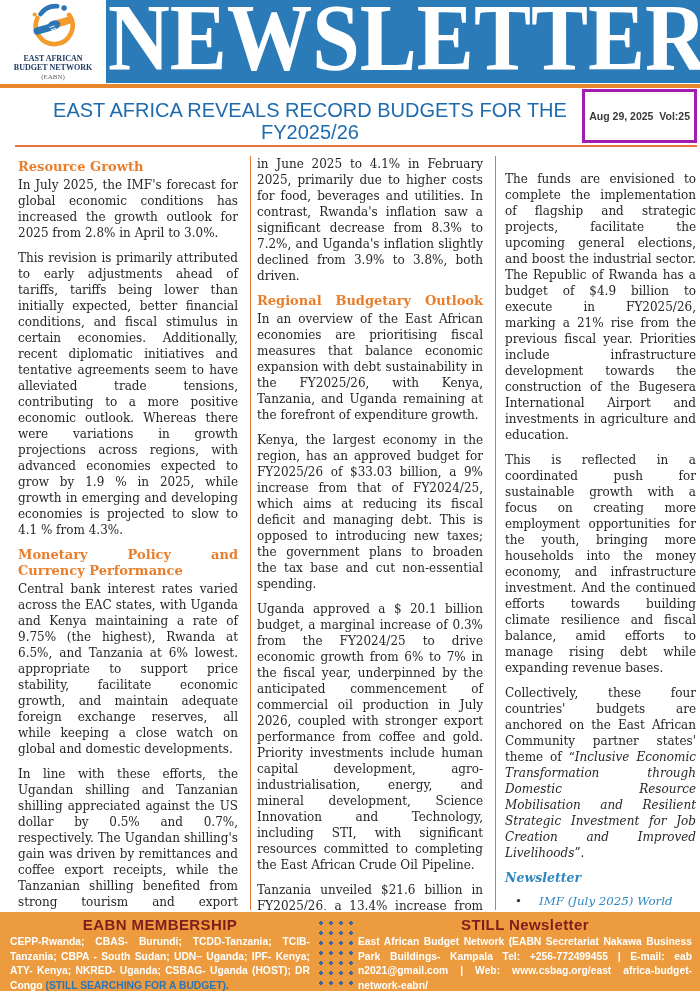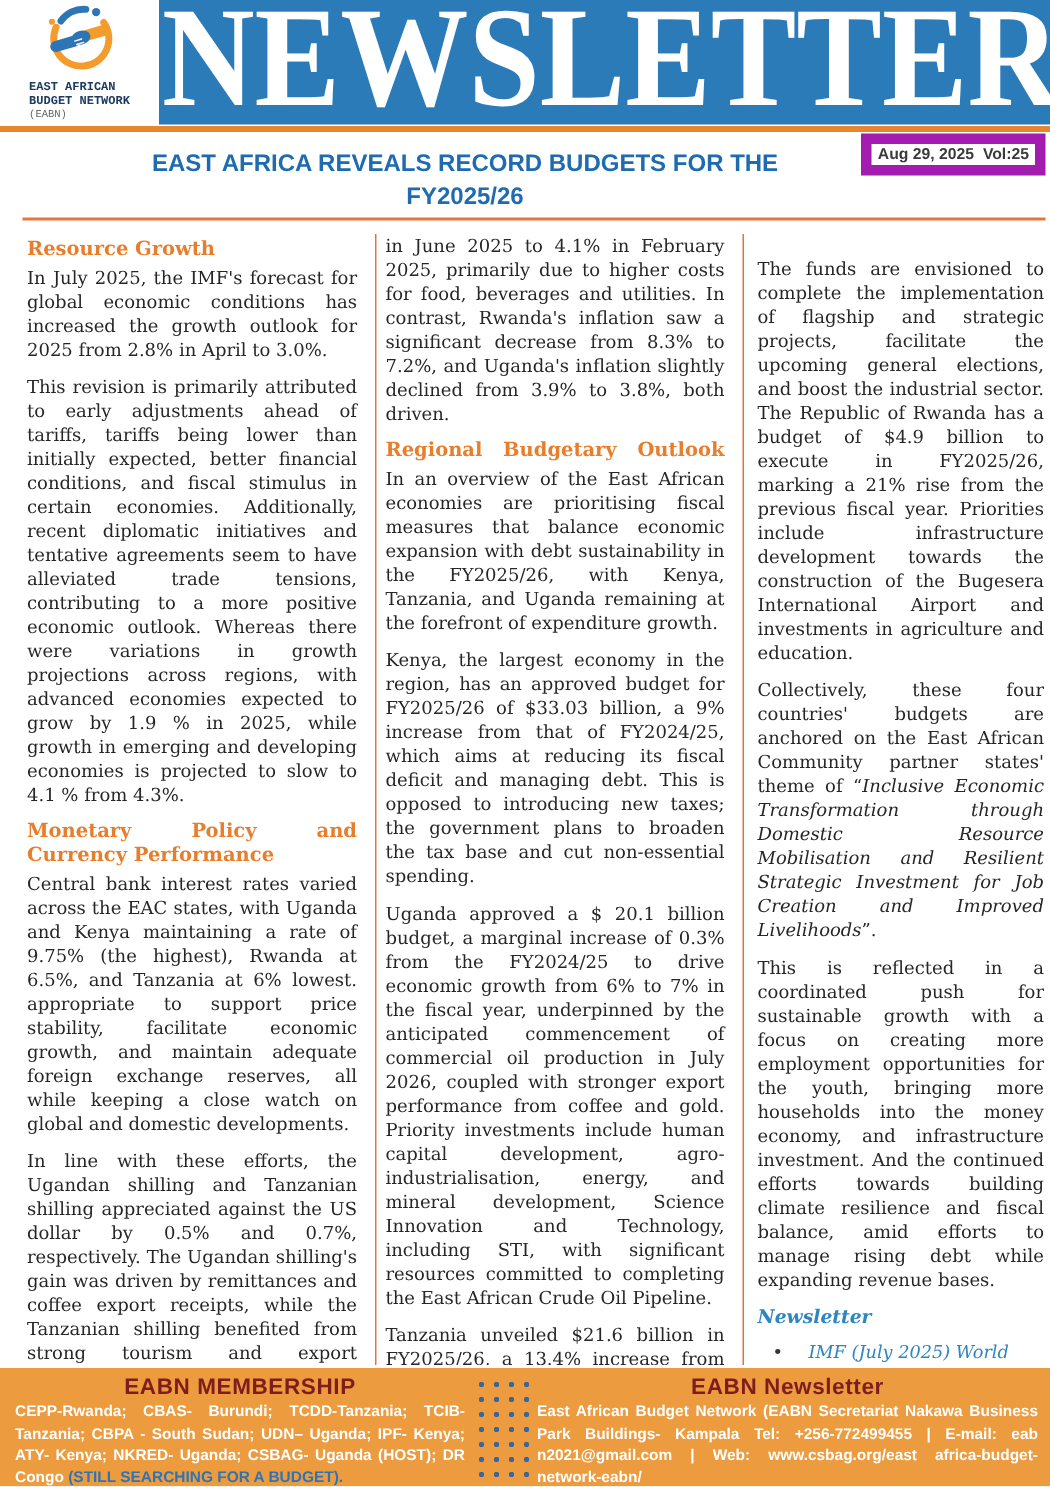--- a/index.html
+++ b/index.html
@@ -6,39 +6,39 @@
   html,body { background:#ffffff; }
   .page {
     position:relative; width:700px; height:991px; margin:0 auto;
     background:#ffffff; overflow:hidden;
     font-family:"DejaVu Serif", serif; color:#262626;
   }
 
   
   .header { position:absolute; top:0; left:0; width:700px; height:83px; display:flex; }
   .logo-box { width:106px; background:#ffffff; display:flex; flex-direction:column; align-items:center; padding-top:3px; }
-  .logo-text { text-align:left; font-family:Liberation Mono, monospace; font-weight:bold; font-size:8px; line-height:1.18; color:#1F3B63; margin-top:1px; }
+  .logo-text { text-align:center; font-family:Liberation Serif, serif; font-weight:bold; font-size:8px; line-height:1.18; color:#1F3B63; margin-top:1px; }
   .logo-eabn { font-weight:normal; font-size:7px; color:#666; }
   .banner { flex:1; background:#2B7BB9; position:relative; overflow:hidden; }
   .banner-title {
     position:absolute; left:2px; top:50%;
     transform:translateY(-54%) scaleX(0.90); transform-origin:left center;
     font-family:"Liberation Serif", serif; font-weight:bold;
     font-size:95px; color:#ffffff; white-space:nowrap; line-height:1;
   }
   .orange-rule { position:absolute; top:84px; left:0; width:700px; height:4px; background:#E8862D; }
 
   .date-box {
     position:absolute; top:89px; right:3px;
     font-family:"Liberation Sans", sans-serif; font-weight:bold; font-size:10.5px;
-    color:#3a3a3a; border:7px solid #a21caf; padding:1px 4px; background:#fff; white-space:nowrap;
+    color:#3a3a3a; border:3px solid #a21caf; padding:18px 4px; background:#fff; white-space:nowrap;
   }
   .headline {
     position:absolute; top:99px; left:30px; width:560px; text-align:center;
-    font-family:"Liberation Sans", sans-serif; font-weight:bold; font-size:16px; line-height:22px;
+    font-family:"Liberation Sans", sans-serif; font-weight:normal; font-size:20px; line-height:22px;
     color:#1E6BB0;
   }
   .headline-rule { position:absolute; top:145px; left:15px; width:682px; height:2px; background:#E8763B; }
 
   
   .main { position:absolute; top:156px; left:18px; width:678px; height:754px; display:flex; overflow:hidden; }
   .col { font-size:12px; line-height:16px; text-align:justify; }
   .col-1 { width:220px; }
   .col-2 { width:226px; }
   .col-3 { width:191px; padding-top:15px; }
@@ -143,36 +143,36 @@
       <p>Uganda approved a $ 20.1 billion budget, a marginal increase of 0.3% from the FY2024/25 to drive economic growth from 6% to 7% in the fiscal year, underpinned by the anticipated commencement of commercial oil production in July 2026, coupled with stronger export performance from coffee and gold. Priority investments include human capital development, agro-industrialisation, energy, and mineral development, Science Innovation and Technology, including STI, with significant resources committed to completing the East African Crude Oil Pipeline.</p>
       <p>Tanzania unveiled $21.6 billion in FY2025/26, a 13.4% increase from the previous financial year. The funds are envisioned to complete the implementation of flagship and strategic projects, facilitate the upcoming general elections, and boost the industrial sector.</p>
     </div>
 
     <div class="gap-c"></div>
     <div class="divider"></div>
     <div class="gap-d"></div>
 
     <div class="col col-3">
       <p>The funds are envisioned to complete the implementation of flagship and strategic projects, facilitate the upcoming general elections, and boost the industrial sector. The Republic of Rwanda has a budget of $4.9 billion to execute in FY2025/26, marking a 21% rise from the previous fiscal year. Priorities include infrastructure development towards the construction of the Bugesera International Airport and investments in agriculture and education.</p>
+      <p>This is reflected in a coordinated push for sustainable growth with a focus on creating more employment opportunities for the youth, bringing more households into the money economy, and infrastructure investment. And the continued efforts towards building climate resilience and fiscal balance, amid efforts to manage rising debt while expanding revenue bases.</p>
       <p><span>Collectively, these four countries' budgets are anchored on the East African Community partner states' theme of “</span><span class="quote-italic">Inclusive Economic Transformation through Domestic Resource Mobilisation and Resilient Strategic Investment for Job Creation and Improved Livelihoods</span><span>”.</span></p>
-      <p>This is reflected in a coordinated push for sustainable growth with a focus on creating more employment opportunities for the youth, bringing more households into the money economy, and infrastructure investment. And the continued efforts towards building climate resilience and fiscal balance, amid efforts to manage rising debt while expanding revenue bases.</p>
       <div class="ref-title">Newsletter</div>
       <ul class="ref-list">
         <li>IMF (July 2025) World Economic Outlook</li>
 
       </ul>
     </div>
 
   </div>
 
   <div class="footer">
     <div class="f-left">
       <div class="f-title">EABN MEMBERSHIP</div>
       <div class="f-text"><span>CEPP-Rwanda; CBAS- Burundi; TCDD-Tanzania; TCIB- Tanzania; CBPA - South Sudan; UDN– Uganda; IPF- Kenya; ATY- Kenya; NKRED- Uganda; CSBAG- Uganda (HOST); DR Congo </span><span class="f-highlight">(STILL SEARCHING FOR A BUDGET).</span></div>
     </div>
     <div class="f-dots"></div>
     <div class="f-right">
-      <div class="f-title">EABN Newsletter</div>
+      <div class="f-title">STILL Newsletter</div>
       <div class="f-text">East African Budget Network (EABN Secretariat Nakawa Business Park Buildings- Kampala Tel: +256-772499455 | E-mail: eab n2021@gmail.com | Web: www.csbag.org/east africa-budget-network-eabn/</div>
     </div>
   </div>
 
 </div>
 
 </body></html>

